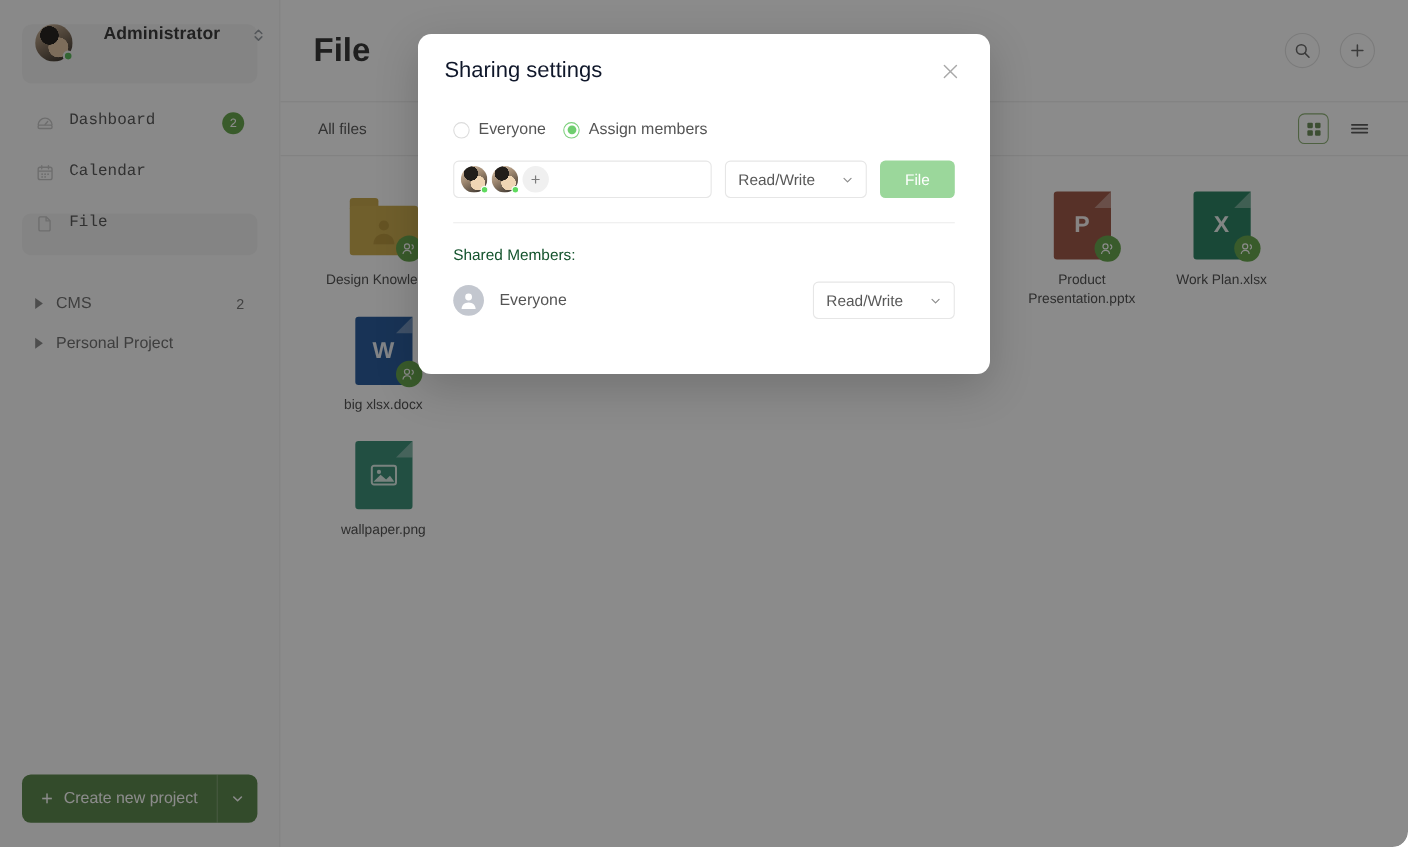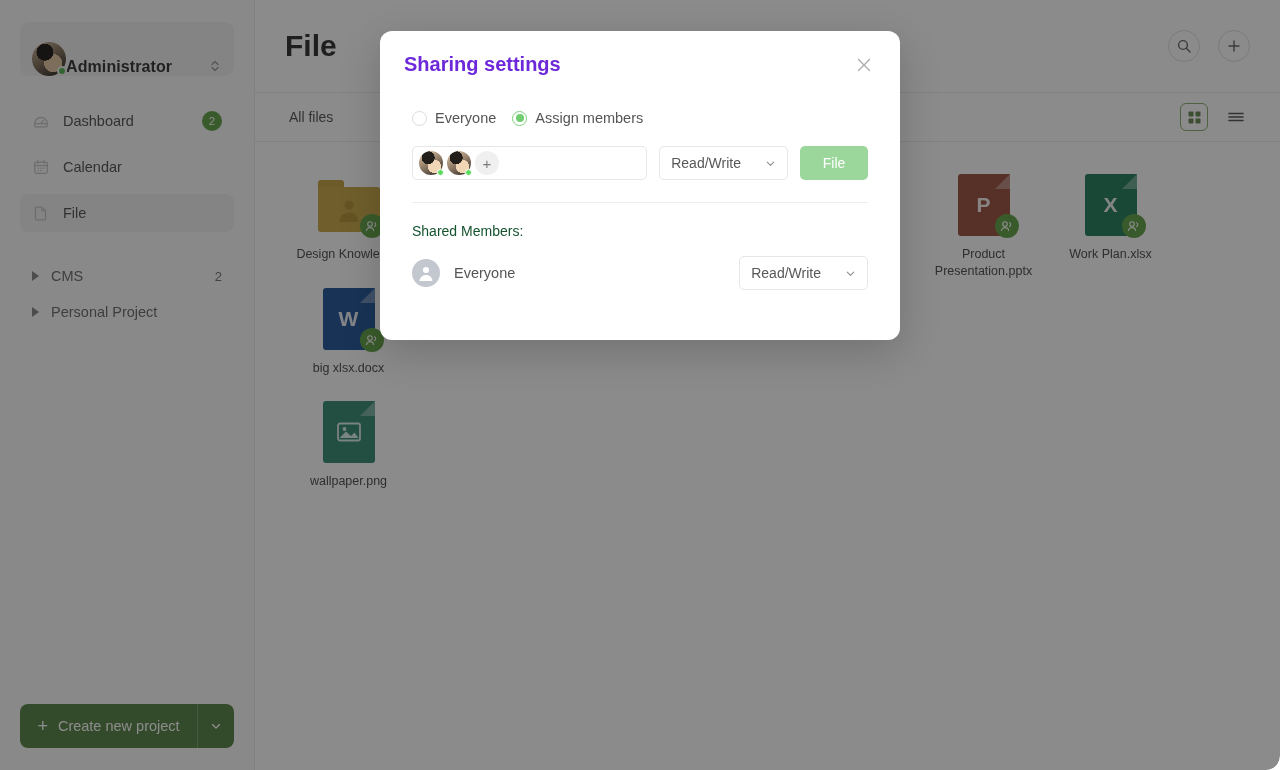--- a/index.html
+++ b/index.html
@@ -23,23 +23,23 @@
     width: 255px; height: 770px;
     background: #fbfbfb;
     border-right: 1px solid #ededed;
     display: flex; flex-direction: column;
   }
   .user-card {
     margin: 22px 20px 0 20px;
     height: 54px;
     background: #f3f3f3;
     border-radius: 9px;
-    display: flex; align-items: flex-end;
+    display: flex; align-items: flex-start;
     padding: 0 12px;
-    gap: 0;
+    gap: 28px;
   }
   .avatar-wrap { position: relative; width: 34px; height: 34px; flex: none; }
   .avatar-img {
     width: 34px; height: 34px; border-radius: 50%;
     background:
       radial-gradient(circle at 38% 30%, #2a2622 0 26%, transparent 27%),
       radial-gradient(circle at 62% 62%, #e6c9a8 0 30%, transparent 31%),
       linear-gradient(150deg, #d8c0a4 0%, #8d7a66 45%, #2e2a26 100%);
     background-color: #b49d84;
   }
@@ -49,23 +49,23 @@
     background: #5eb95e; border: 2px solid #f3f3f3;
   }
   .user-name {
     flex: 1; font-size: 16px; font-weight: 700; color: #3d3d3d;
     letter-spacing: .1px;
   }
   .updown { width: 14px; height: 20px; flex: none; color: #9aa0a6; }
 
   .nav { margin-top: 26px; padding: 0 20px; }
   .nav-item {
-    height: 38px; display: flex; align-items: center;
+    height: 38px; display: flex; 
     gap: 13px; padding: 0 12px; border-radius: 8px;
-    margin-bottom: 8px; cursor: pointer;
+    margin-bottom: 8px; cursor: pointer; font-family: Liberation Mono, monospace;
   }
   .nav-item.active { background: #f3f3f3; }
   .nav-ico { width: 18px; height: 18px; flex: none; color: #c9c9c9; }
   .nav-label { flex: 1; font-size: 14.5px; color: #5a5a5a; }
   .badge {
     min-width: 20px; height: 20px; padding: 0 6px;
     border-radius: 10px; font-size: 11.5px; color: #fff;
     display: flex; align-items: center; justify-content: center;
   }
   .badge.green { background: #6aa84f; }
@@ -182,21 +182,21 @@
   }
   .modal {
     position: absolute; left: 380px; top: 31px;
     width: 520px; height: 309px;
     background: #ffffff; border-radius: 12px;
     box-shadow: 0 12px 40px rgba(0,0,0,.18);
   }
   .modal-head {
     padding: 22px 24px 0 24px; display: flex; align-items: flex-start;
   }
-  .modal-title { flex: 1; font-size: 20px; font-weight: 700; color: #6d28d9; }
+  .modal-title { flex: 1; font-size: 20px; font-weight: 400; color: #0f172a; }
   .modal-close {
     width: 24px; height: 24px; color: #a9a9a9; cursor: pointer;
     display: flex; align-items: center; justify-content: center;
   }
   .modal-body { padding: 0 32px; }
   .radio-row { display: flex; align-items: center; gap: 16px; margin-top: 33px; }
   .radio { display: flex; align-items: center; gap: 8px; cursor: pointer; }
   .radio-dot {
     width: 15px; height: 15px; border-radius: 50%;
     border: 1.5px solid #dcdcdc; background: #fff; flex: none;

